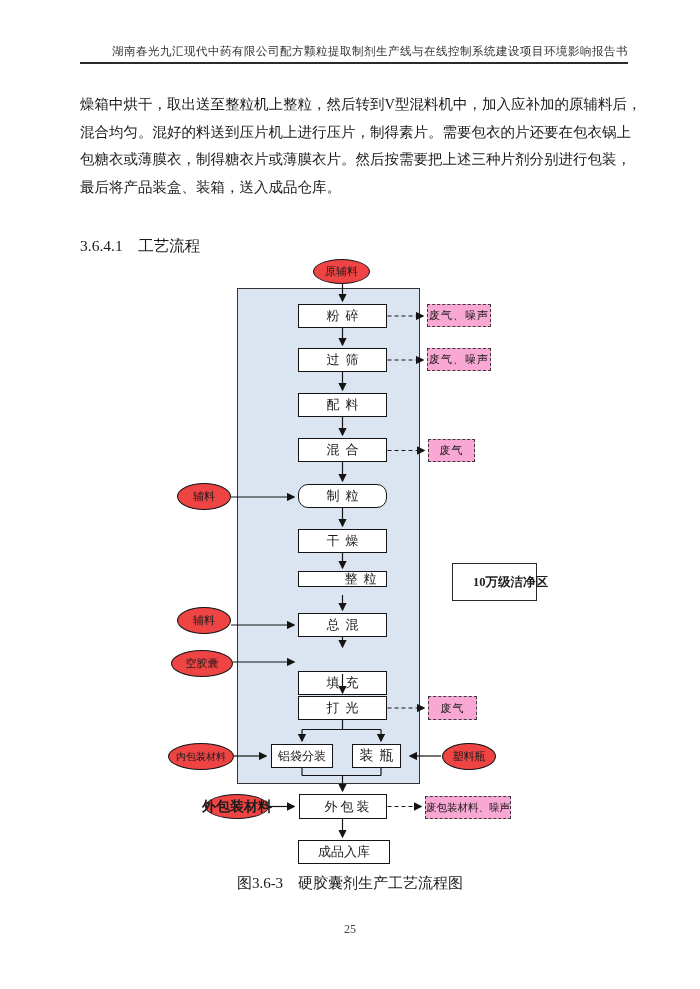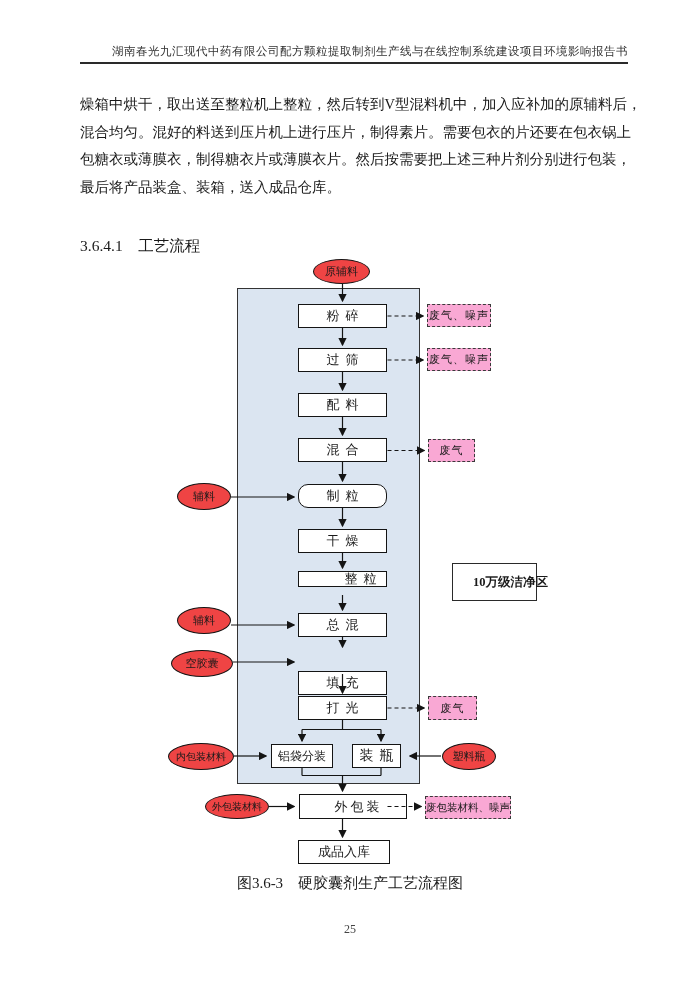--- a/index.html
+++ b/index.html
@@ -96,40 +96,40 @@
       <span>打光</span>
     </div>
 
   <div class="pbox" style="left:271px;top:744px;width:62px;height:24px;font-size:12px;">
       <span>铝袋分装</span>
     </div>
   <div class="pbox sp2" style="left:352px;top:744px;width:49px;height:24px;font-size:14px;">
       <span>装瓶</span>
     </div>
 
-  <div class="pbox sp3" style="left:299px;top:794px;width:108px;height:25px;padding-left:8px;">
+  <div class="pbox sp3" style="left:299px;top:794px;width:88px;height:25px;padding-left:8px;">
       <span>外包装</span>
     </div>
   <div class="pbox" style="left:298px;top:840px;width:92px;height:24px;">
       <span>成品入库</span>
     </div>
 
   <div class="oval" style="left:177px;top:483px;width:54px;height:27px;">
       <span>辅料</span>
     </div>
   <div class="oval" style="left:177px;top:607px;width:54px;height:27px;">
       <span>辅料</span>
     </div>
   <div class="oval" style="left:171px;top:650px;width:62px;height:27px;">
       <span>空胶囊</span>
     </div>
   <div class="oval" style="left:168px;top:743px;width:66px;height:27px;font-size:10px;">
       <span>内包装材料</span>
     </div>
-  <div class="oval" style="left:205px;top:794px;width:64px;height:25px;font-size:10px;">
+  <div class="oval" style="left:205px;top:794px;width:64px;height:25px;font-size:14px;font-weight:bold;">
       <span>外包装材料</span>
     </div>
   <div class="oval" style="left:442px;top:743px;width:54px;height:27px;">
       <span>塑料瓶</span>
     </div>
 
   <div class="dbox" style="left:427px;top:304px;width:64px;height:23px;">
       <span>废气、噪声</span>
     </div>
   <div class="dbox" style="left:427px;top:348px;width:64px;height:23px;">

